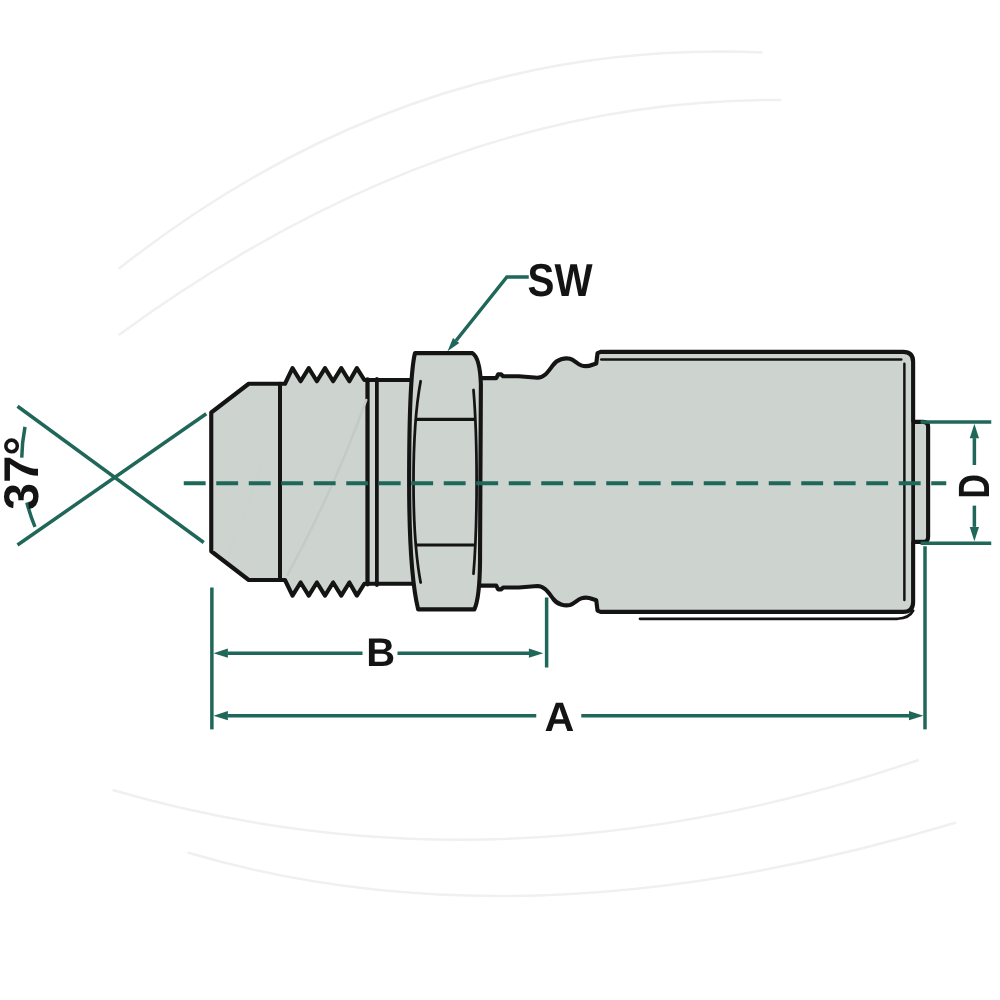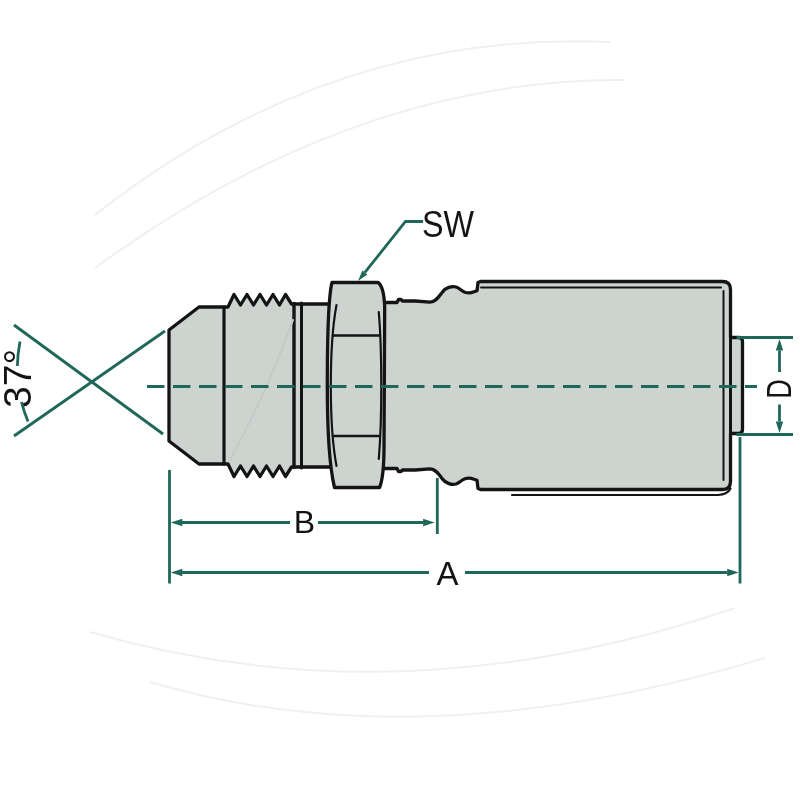--- a/index.html
+++ b/index.html
@@ -1,16 +1,16 @@
 <!DOCTYPE html>
 <html><head>
 <meta charset="utf-8">
 <style>
   html,body{margin:0;padding:0;background:#ffffff;}
-  .wrap{width:800px;height:800px;position:relative;overflow:hidden;}
+  .wrap{width:800px;height:800px;position:relative;overflow:hidden;font-weight:bold;}
   text{font-family:"Liberation Sans", sans-serif;fill:#141414;}
 </style>
 </head>
 <body>
 <div class="wrap">
 <svg width="800" height="800" viewBox="0 0 800 800">
   <rect x="0" y="0" width="800" height="800" fill="#ffffff"></rect>
 
   <g stroke="#eef1f0" stroke-width="2" fill="none">
     <path d="M 95 215 Q 330 30 610 42"></path>

